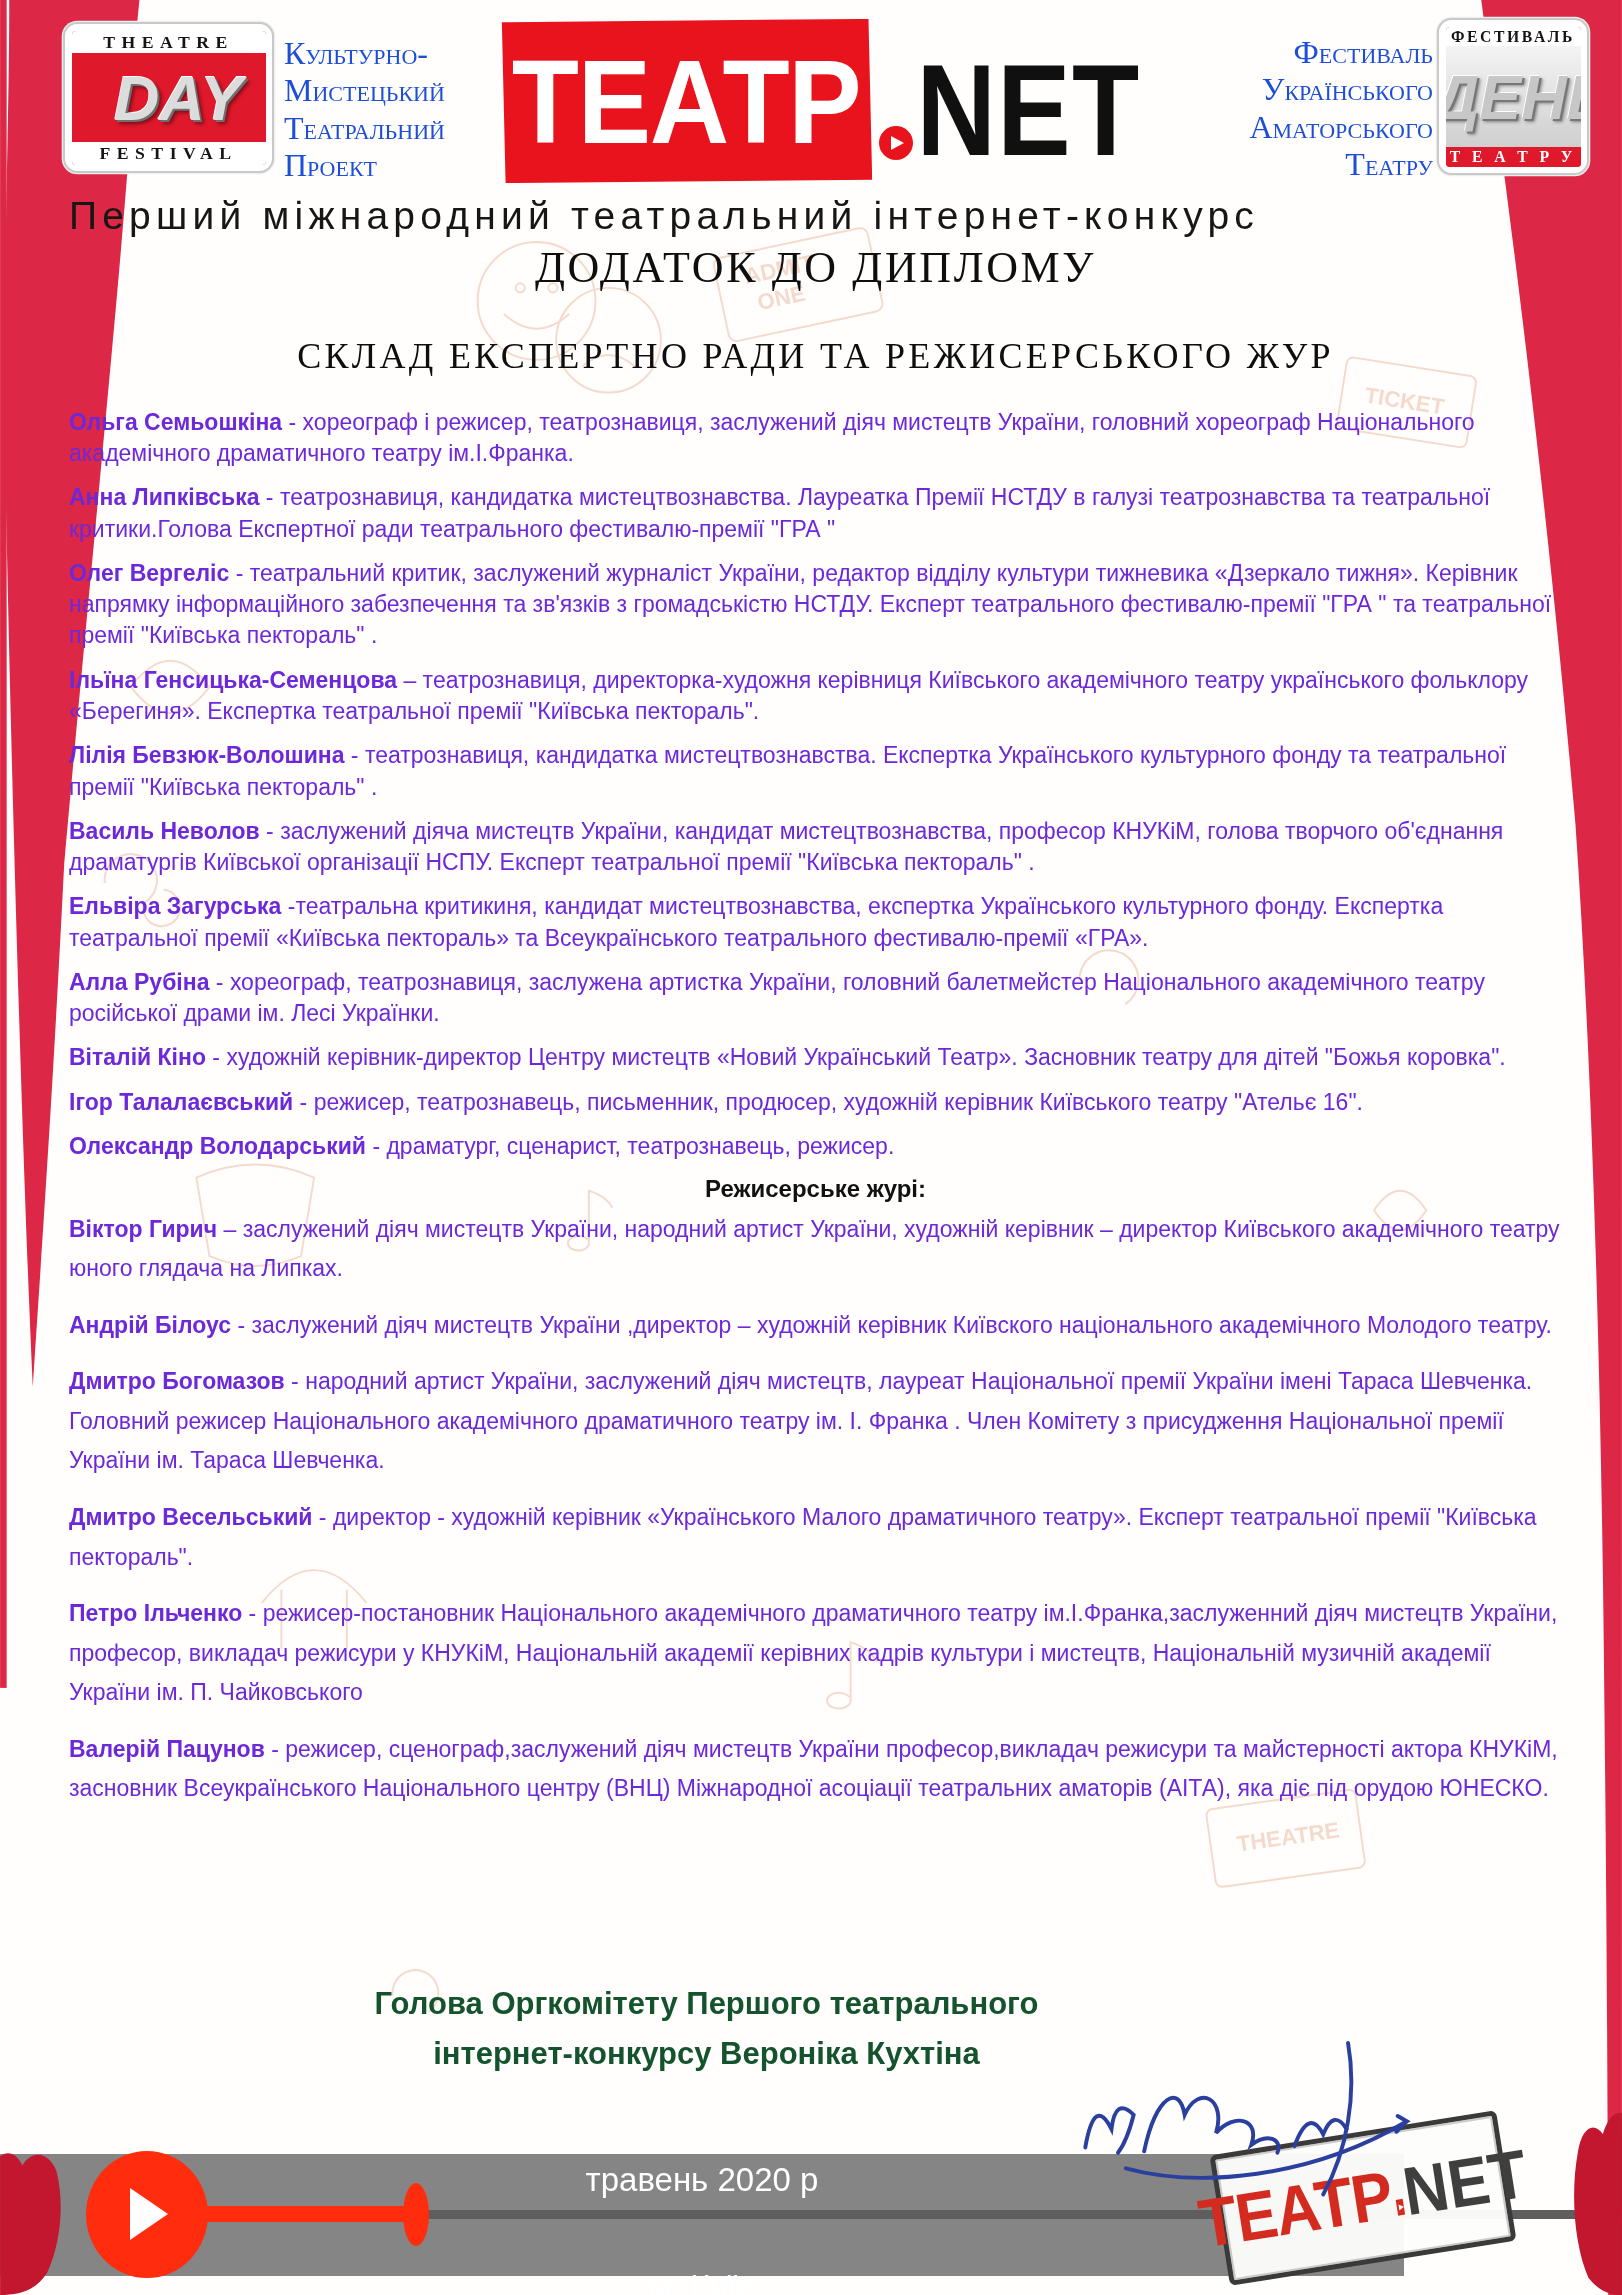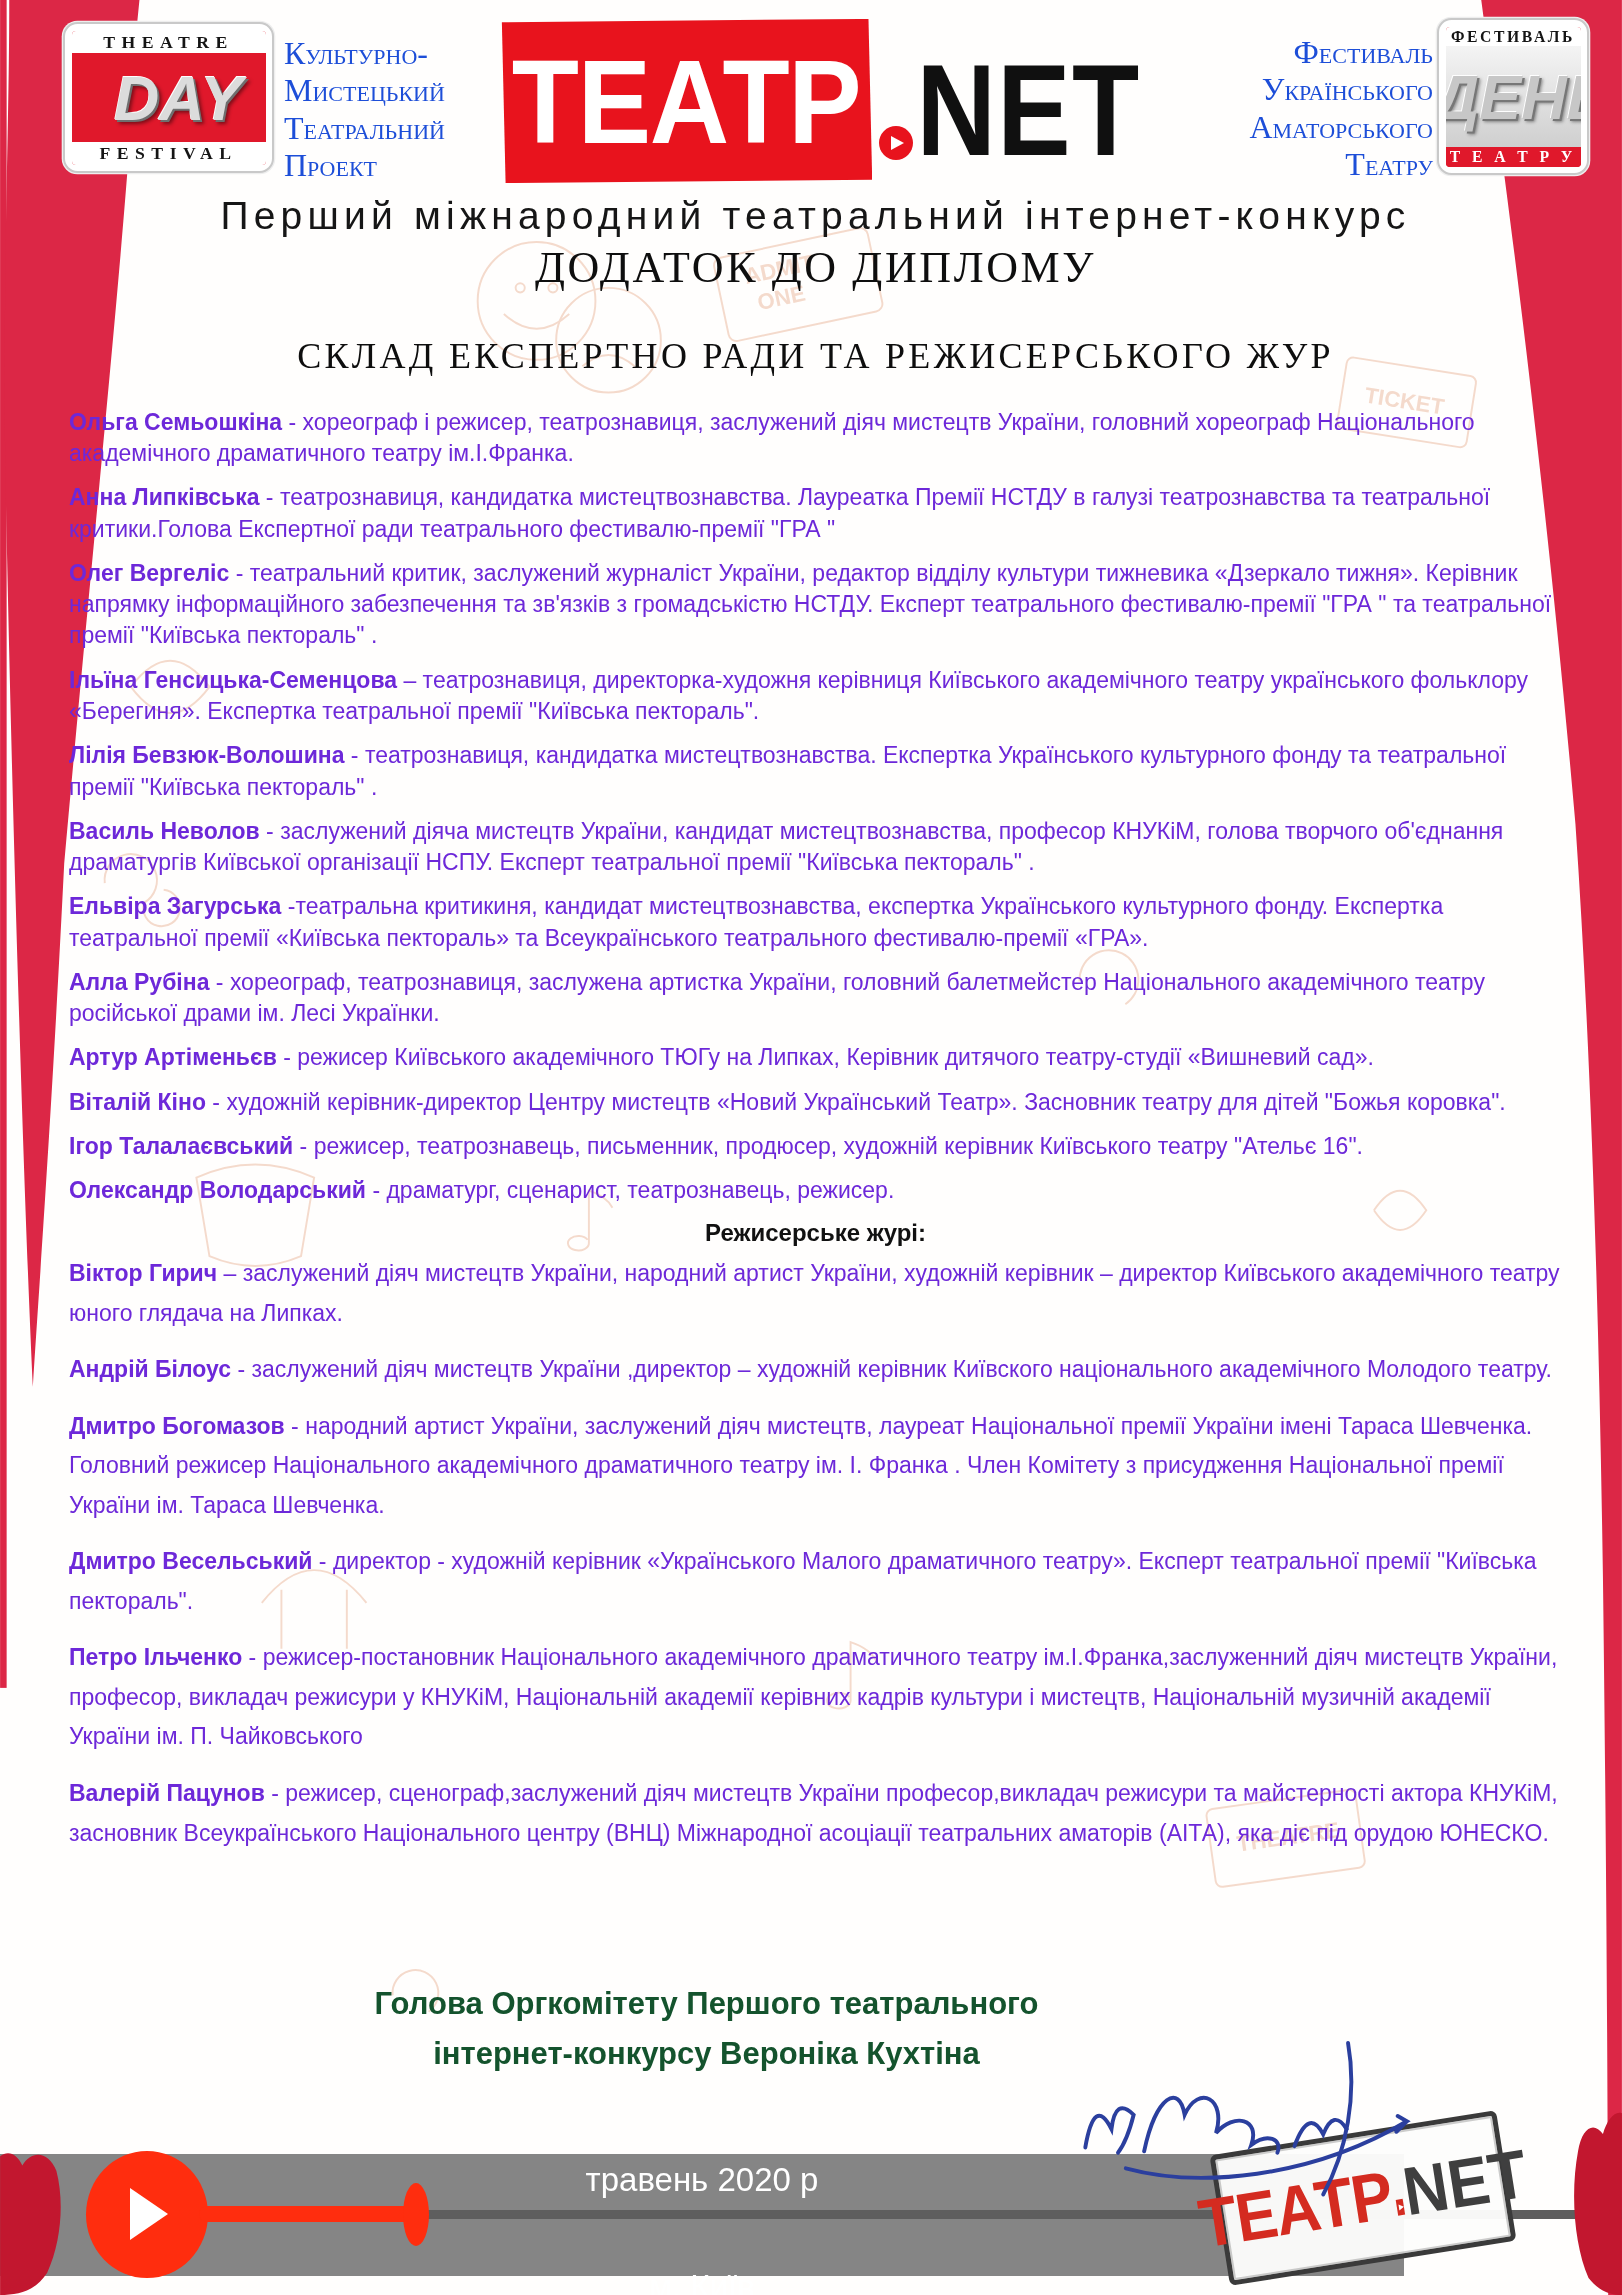--- a/index.html
+++ b/index.html
@@ -50,21 +50,21 @@
     width:34px;height:34px;border-radius:50%;background:#e8131d;margin:0 3.9px 17px 6.5px;
     display:flex;align-items:center;justify-content:center;flex:0 0 auto;
   }
   .brand-dot .tri{width:0;height:0;border-left:13px solid #fff;border-top:7.9px solid transparent;border-bottom:7.9px solid transparent;margin-left:3.3px;}
   .brand-net{color:#101010;font-weight:bold;font-size:110px;line-height:1;transform:scaleY(1.18);letter-spacing:1.3px;margin-bottom:11.8px;}
 
   
   .content{position:absolute;z-index:5;left:69px;right:60px;top:194px;}
   h1.contest{
     margin:0 0 3.9px;font-weight:normal;font-size:39px;letter-spacing:5.2px;
-    text-align:center;color:#161616;white-space:nowrap;
+    text-align:left;color:#161616;white-space:nowrap;
   }
   h2.doc{
     margin:3.9px 0 42px;font-family:"Liberation Serif",serif;font-weight:normal;
     font-size:44px;letter-spacing:2.6px;text-align:center;color:#0e0e0e;
   }
   h3.section{
     margin:0 0 30px;font-family:"Liberation Serif",serif;font-weight:normal;
     font-size:36px;letter-spacing:3.3px;text-align:center;color:#0e0e0e;white-space:nowrap;
   }
   .para{margin:0 0 13px;font-size:23px;line-height:1.36;color:#6d28d9;text-align:left;}
@@ -181,21 +181,20 @@
 
   <div class="experts">
     <p class="para"><strong class="pname">Ольга Семьошкіна</strong><span>  - хореограф і режисер, театрознавиця, заслужений діяч мистецтв України, головний хореограф Національного академічного драматичного театру ім.І.Франка.</span></p>
     <p class="para"><strong class="pname">Анна Липківська</strong><span> - театрознавиця, кандидатка мистецтвознавства. Лауреатка Премії НСТДУ в галузі театрознавства та театральної критики.Голова Експертної ради театрального фестивалю-премії "ГРА "</span></p>
     <p class="para"><strong class="pname">Олег Вергеліс</strong><span> - театральний критик, заслужений журналіст України, редактор відділу культури тижневика «Дзеркало тижня». Керівник напрямку інформаційного забезпечення та зв'язків з громадськістю НСТДУ. Експерт театрального фестивалю-премії "ГРА " та театральної премії "Київська пектораль" .</span></p>
     <p class="para"><strong class="pname">Ільїна Генсицька-Семенцова</strong><span> – театрознавиця, директорка-художня керівниця Київського академічного театру українського фольклору «Берегиня». Експертка театральної премії "Київська пектораль".</span></p>
     <p class="para"><strong class="pname">Лілія Бевзюк-Волошина</strong><span> - театрознавиця, кандидатка мистецтвознавства. Експертка Українського культурного фонду та театральної премії "Київська пектораль" .</span></p>
     <p class="para"><strong class="pname">Василь Неволов</strong><span> - заслужений діяча мистецтв України, кандидат мистецтвознавства, професор КНУКіМ, голова творчого об'єднання драматургів Київської організації НСПУ. Експерт театральної премії "Київська пектораль" .</span></p>
     <p class="para"><strong class="pname">Ельвіра Загурська</strong><span> -театральна критикиня, кандидат мистецтвознавства, експертка Українського культурного фонду. Експертка театральної премії «Київська пектораль» та Всеукраїнського театрального фестивалю-премії «ГРА».</span></p>
     <p class="para"><strong class="pname">Алла Рубіна</strong><span> - хореограф, театрознавиця, заслужена артистка України, головний балетмейстер Національного академічного театру російської драми ім. Лесі Українки.</span></p>
-    <p class="para"><strong class="pname">Артур Артіменьєв</strong><span> - режисер Київського академічного ТЮГу на Липках, Керівник дитячого театру-студії «Вишневий сад».</span></p>
     <p class="para"><strong class="pname">Віталій Кіно</strong><span> - художній керівник-директор Центру мистецтв «Новий Український Театр». Засновник театру для дітей "Божья коровка".</span></p>
     <p class="para"><strong class="pname">Ігор Талалаєвський</strong><span> - режисер, театрознавець, письменник, продюсер, художній керівник Київського театру "Ательє 16".</span></p>
     <p class="para"><strong class="pname">Олександр Володарський</strong><span> - драматург, сценарист, театрознавець, режисер.</span></p>
   </div>
 
   <div class="jury-heading">Режисерське журі:</div>
 
   <div class="jury">
     <p class="para"><strong class="pname">Віктор Гирич</strong><span> – заслужений діяч мистецтв України, народний артист України, художній керівник – директор Київського академічного театру юного глядача на Липках.</span></p>
     <p class="para"><strong class="pname">Андрій Білоус</strong><span> - заслужений діяч мистецтв України ,директор – художній керівник Київского національного академічного Молодого театру.</span></p>

